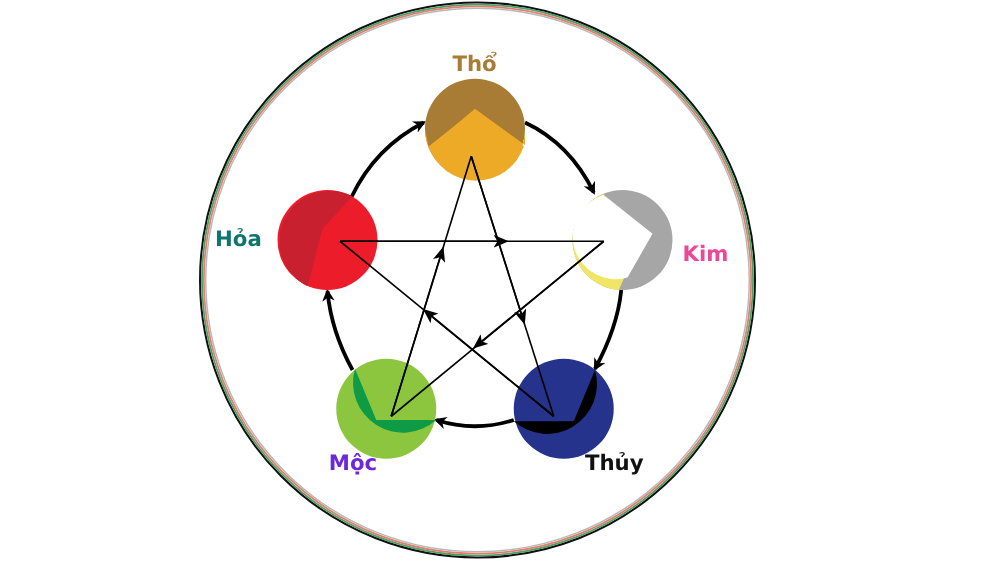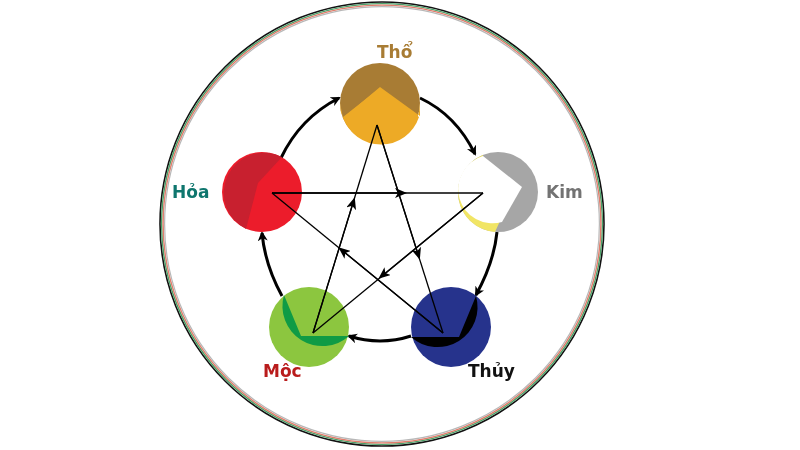--- a/index.html
+++ b/index.html
@@ -65,17 +65,17 @@
     <line x1="483" y1="193" x2="383" y2="275" marker-end="url(#arrowSm)"></line>
     <line x1="313" y1="333" x2="377" y2="125"></line>
     <line x1="313" y1="333" x2="353" y2="203" marker-end="url(#arrowSm)"></line>
     <line x1="377" y1="125" x2="443" y2="333"></line>
     <line x1="377" y1="125" x2="418" y2="254" marker-end="url(#arrowSm)"></line>
     <line x1="443" y1="333" x2="272" y2="193"></line>
     <line x1="443" y1="333" x2="343" y2="251" marker-end="url(#arrowSm)"></line>
   </g>
 </svg>
 
-<div class="label" style="left:362px; top:42px; color:#a87c34;margin-left:15px;">Thổ</div>
-<div class="label" style="left:546px; top:182px; color:#737373;">Kim</div>
+<div class="label" style="left:362px; top:42px; color:#a87c34;">Thổ</div>
+<div class="label" style="left:546px; top:194px; color:#ec4899;">Kim</div>
 <div class="label" style="left:468px; top:361px; color:#111111;">Thủy</div>
-<div class="label" style="left:263px; top:361px; color:#b91c1c;">Mộc</div>
+<div class="label" style="left:263px; top:361px; color:#6d28d9;">Mộc</div>
 <div class="label" style="left:172px; top:182px; color:#0f766e;">Hỏa</div>
 
 </body></html>

